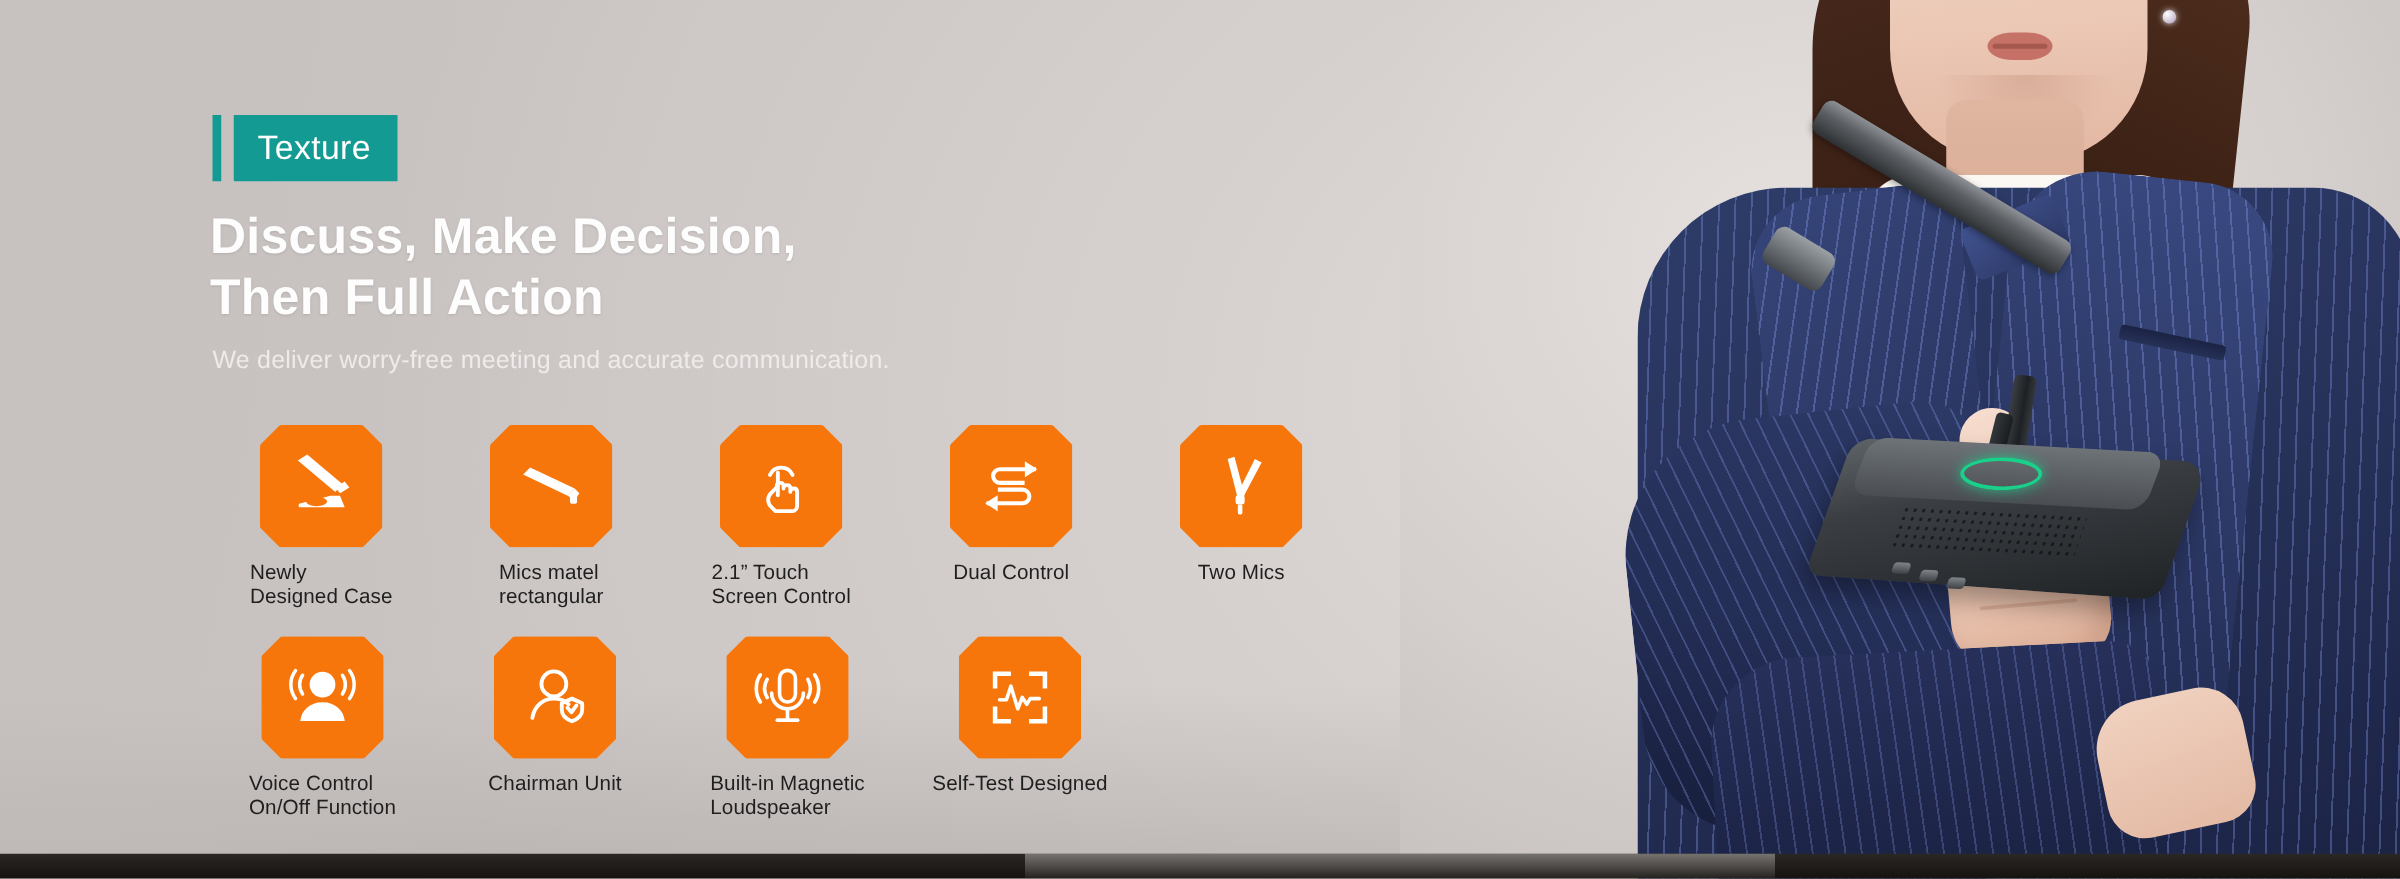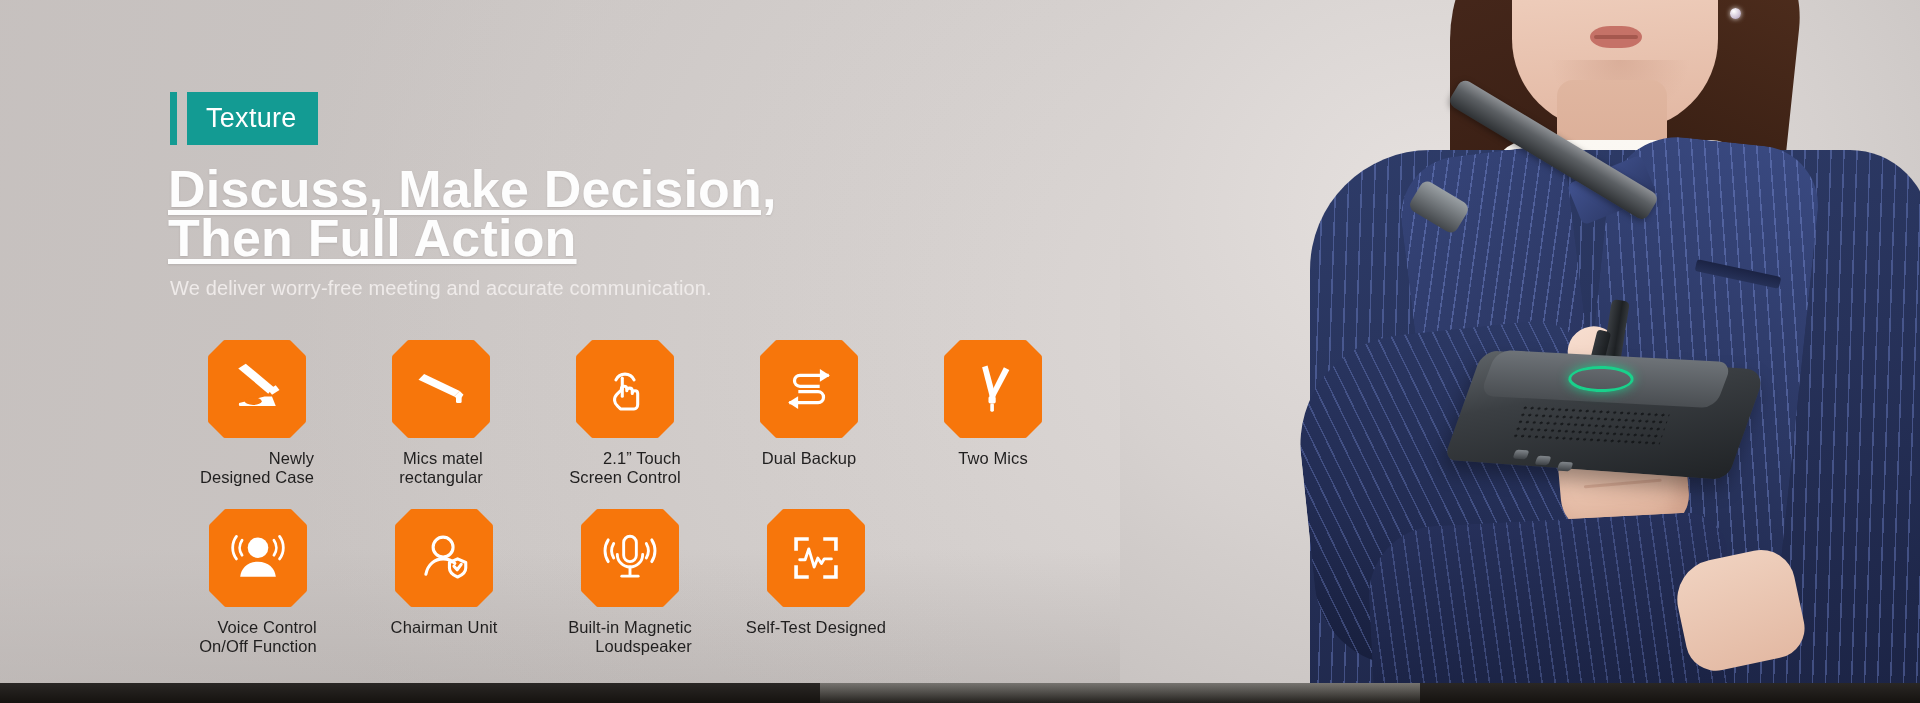--- a/index.html
+++ b/index.html
@@ -59,26 +59,25 @@
     padding: 0 21px 0 19px;
     letter-spacing: 0.3px;
     white-space: nowrap;
   }
 
   .headline {
     position: absolute;
     left: 3px;
     top: 165px;
     color: #fdfdfd;
-    font-size: 52px;
+    font-size: 40px;
     font-weight: bold;
     line-height: 49px;
     letter-spacing: 0.2px;
     text-shadow: 0 1px 2px rgba(120,112,110,0.25);
-    text-decoration: underline;
   }
   .headline div { white-space: nowrap; }
 
   .subhead {
     position: absolute;
     left: 5px;
     top: 277px;
     color: #f2eeed;
     font-size: 20px;
     letter-spacing: 0.15px;
@@ -117,21 +116,21 @@
     
     clip-path: polygon(
       16px 0, calc(100% - 16px) 0, 100% 16px,
       100% calc(100% - 16px), calc(100% - 16px) 100%,
       16px 100%, 0 calc(100% - 16px), 0 16px);
   }
   .ficon svg { display: block; }
 
   .flabel {
     margin-top: 11px;
-    text-align: right;
+    text-align: left;
     color: #201f1f;
     font-size: 16.5px;
     line-height: 19px;
     letter-spacing: 0.1px;
     white-space: pre-line;
   }
 
   
   .photo {
     position: absolute;
@@ -517,21 +516,21 @@
           <div class="ficon">
             <svg width="58" height="58" viewBox="0 0 64 64">
               <g fill="none" stroke="#fff" stroke-width="3.6" stroke-linecap="square" stroke-linejoin="miter">
                 <path d="M52 17 H22 a6 6 0 0 0 0 12 h20"></path>
                 <path d="M12 47 H42 a6 6 0 0 0 0-12 H22"></path>
               </g>
               <path d="M44 10 L55 17 L44 24 Z" fill="#fff"></path>
               <path d="M20 40 L9 47 L20 54 Z" fill="#fff"></path>
             </svg>
           </div>
-          <div class="flabel">Dual Backup</div>
+          <div class="flabel">Dual Control</div>
         </div>
 
         <div class="fitem">
           <div class="ficon">
             <svg width="58" height="58" viewBox="0 0 64 64">
               <g fill="#fff">
                 <path d="M20 8 L26 6 L35 40 L29 43 Z"></path>
                 <path d="M44 8 L50 11 L33 43 L28 40 Z"></path>
                 <rect x="27" y="40" width="8" height="8" rx="2"></rect>
                 <rect x="29" y="48" width="4" height="9" rx="1.5"></rect>

